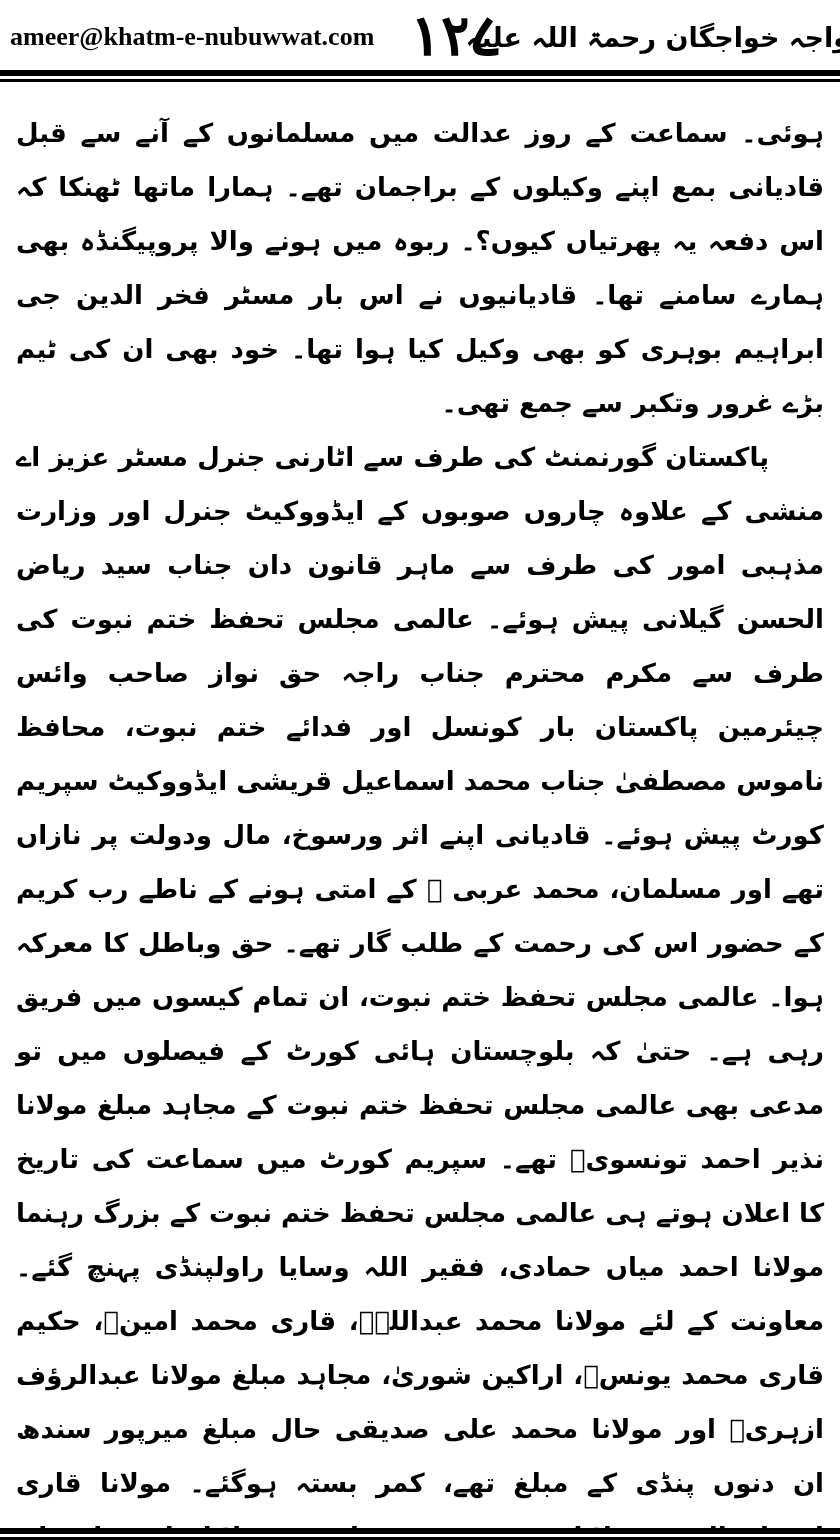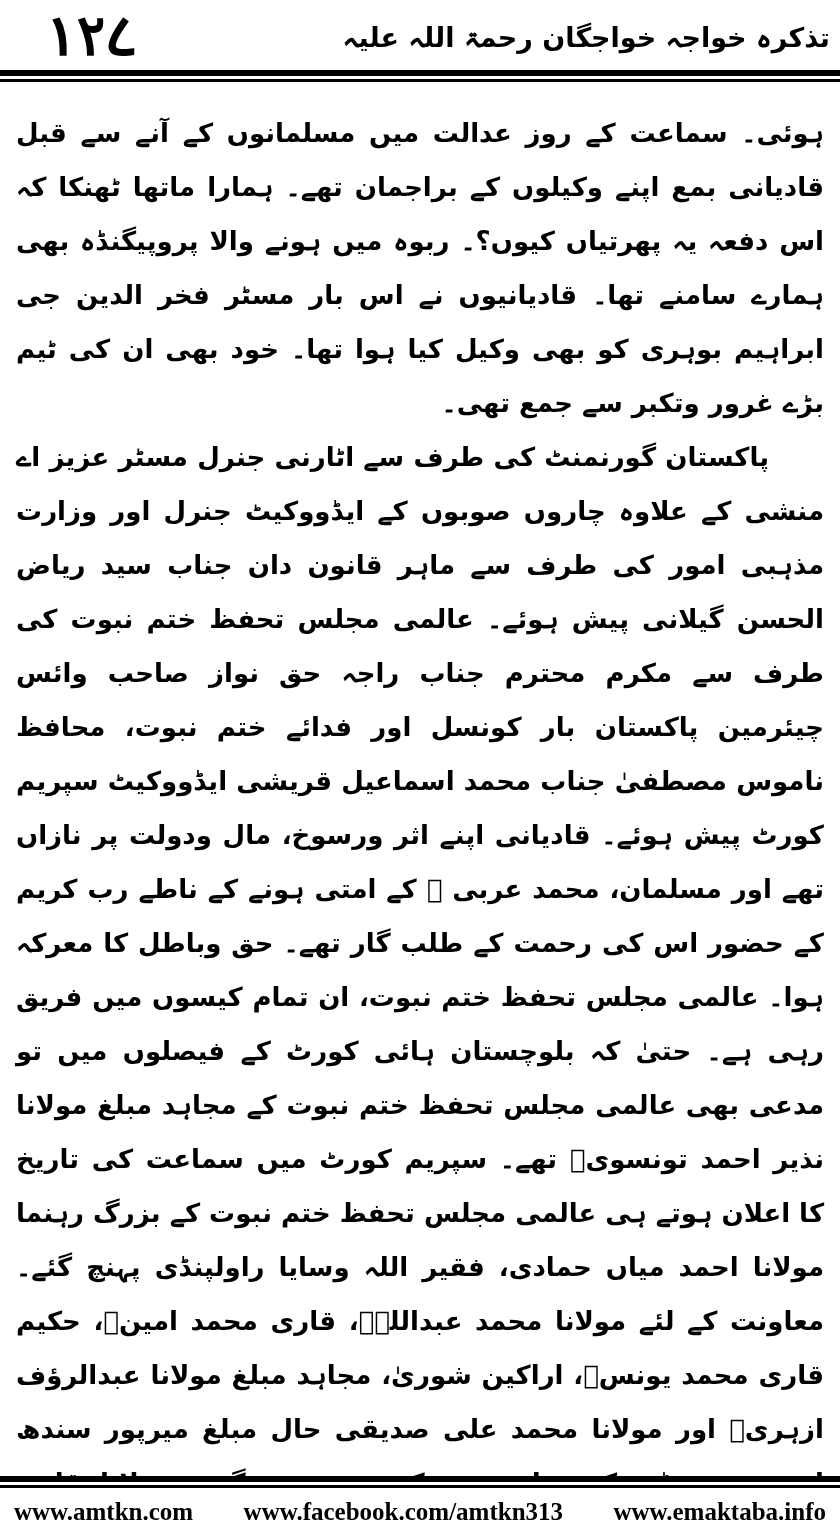--- a/index.html
+++ b/index.html
@@ -87,20 +87,21 @@
     font-size: 25px;
     direction: ltr;
   }
 </style>
 </head>
 <body>
 
 <div class="page">
 
   <div class="header">
+    <div class="header-email">ameer@khatm-e-nubuwwat.com</div>
     <div class="header-pagenum">۱۲۷</div>
     <div class="header-title">تذکرہ خواجہ خواجگان رحمۃ اللہ علیہ</div>
   </div>
 
   <div class="rule rule-top">
     <div class="bar-thick"></div>
     <div class="bar-gap"></div>
     <div class="bar-thin"></div>
   </div>
 
@@ -108,19 +109,14 @@
     <p>ہوئی۔ سماعت کے روز عدالت میں مسلمانوں کے آنے سے قبل قادیانی بمع اپنے وکیلوں کے براجمان تھے۔ ہمارا ماتھا ٹھنکا کہ اس دفعہ یہ پھرتیاں کیوں؟۔ ربوہ میں ہونے والا پروپیگنڈہ بھی ہمارے سامنے تھا۔ قادیانیوں نے اس بار مسٹر فخر الدین جی ابراہیم بوہری کو بھی وکیل کیا ہوا تھا۔ خود بھی ان کی ٹیم بڑے غرور وتکبر سے جمع تھی۔</p>
     <p class="indented">پاکستان گورنمنٹ کی طرف سے اٹارنی جنرل مسٹر عزیز اے منشی کے علاوہ چاروں صوبوں کے ایڈووکیٹ جنرل اور وزارت مذہبی امور کی طرف سے ماہر قانون دان جناب سید ریاض الحسن گیلانی پیش ہوئے۔ عالمی مجلس تحفظ ختم نبوت کی طرف سے مکرم محترم جناب راجہ حق نواز صاحب وائس چیئرمین پاکستان بار کونسل اور فدائے ختم نبوت، محافظ ناموس مصطفیٰ جناب محمد اسماعیل قریشی ایڈووکیٹ سپریم کورٹ پیش ہوئے۔ قادیانی اپنے اثر ورسوخ، مال ودولت پر نازاں تھے اور مسلمان، محمد عربی ﷺ کے امتی ہونے کے ناطے رب کریم کے حضور اس کی رحمت کے طلب گار تھے۔ حق وباطل کا معرکہ ہوا۔ عالمی مجلس تحفظ ختم نبوت، ان تمام کیسوں میں فریق رہی ہے۔ حتیٰ کہ بلوچستان ہائی کورٹ کے فیصلوں میں تو مدعی بھی عالمی مجلس تحفظ ختم نبوت کے مجاہد مبلغ مولانا نذیر احمد تونسویؒ تھے۔ سپریم کورٹ میں سماعت کی تاریخ کا اعلان ہوتے ہی عالمی مجلس تحفظ ختم نبوت کے بزرگ رہنما مولانا احمد میاں حمادی، فقیر اللہ وسایا راولپنڈی پہنچ گئے۔ معاونت کے لئے مولانا محمد عبداللہؓ، قاری محمد امینؒ، حکیم قاری محمد یونسؒ، اراکین شوریٰ، مجاہد مبلغ مولانا عبدالرؤف ازہریؒ اور مولانا محمد علی صدیقی حال مبلغ میرپور سندھ ان دنوں پنڈی کے مبلغ تھے، کمر بستہ ہوگئے۔ مولانا قاری احسان الحق، مولانا محمد شریف ہزاروی، مولانا قاضی احسان الحق، شیخ الحدیث مولانا عبدالرؤف، مولانا نذیر احمد فاروقی، اسلام آباد کے جناب ایم سلیم، مولانا قاری زرین احمد اور دوسرے حضرات راولپنڈی سے (جن حضرات کے نام یاد نہیں ان سے معذرت) اپنے رفقاء سمیت ہر روز عدالت عظمٰی میں تشریف لاتے۔ مسلمانوں کی طرح قادیانیوں نے بھی اس میں گہری دلچسپی لی۔ کاروائی کے آغاز سے عدالت کا ہال اپنی تمام تر وسعتوں کے باوجود نا کافی ہوتا۔ قائد جمعیت مولانا فضل الرحمٰن صاحب بھی سماعت کے دوران میں اسلام آباد تشریف لائے اور فقیر اللہ وسایا سے نہ صرف کیس کی تفصیلات دریافت فرمائیں بلکہ ہر قسم کی سرپرستی واعانت سے نوازا۔ ۳۰/جنوری ۱۹۹۳ء سے ۳/فروری تک مسلسل پانچ روز سماعت ہوئی۔ میجر ریٹائرڈ میر افضل اور میجر ریٹائرڈ محمد امین منہاس نے بھی مسلمانوں کی طرف سے اپنا بیان ریکارڈ کرایا۔</p>
   </div>
 
   <div class="rule rule-bottom">
     <div class="bar-thick"></div>
     <div class="bar-gap"></div>
     <div class="bar-thin"></div>
   </div>
 
-  <div class="footer">
-    <span>www.amtkn.com</span>
-    <span>www.facebook.com/amtkn313</span>
-    <span>www.emaktaba.info</span>
-  </div>
 
 </div>
 
 </body></html>

